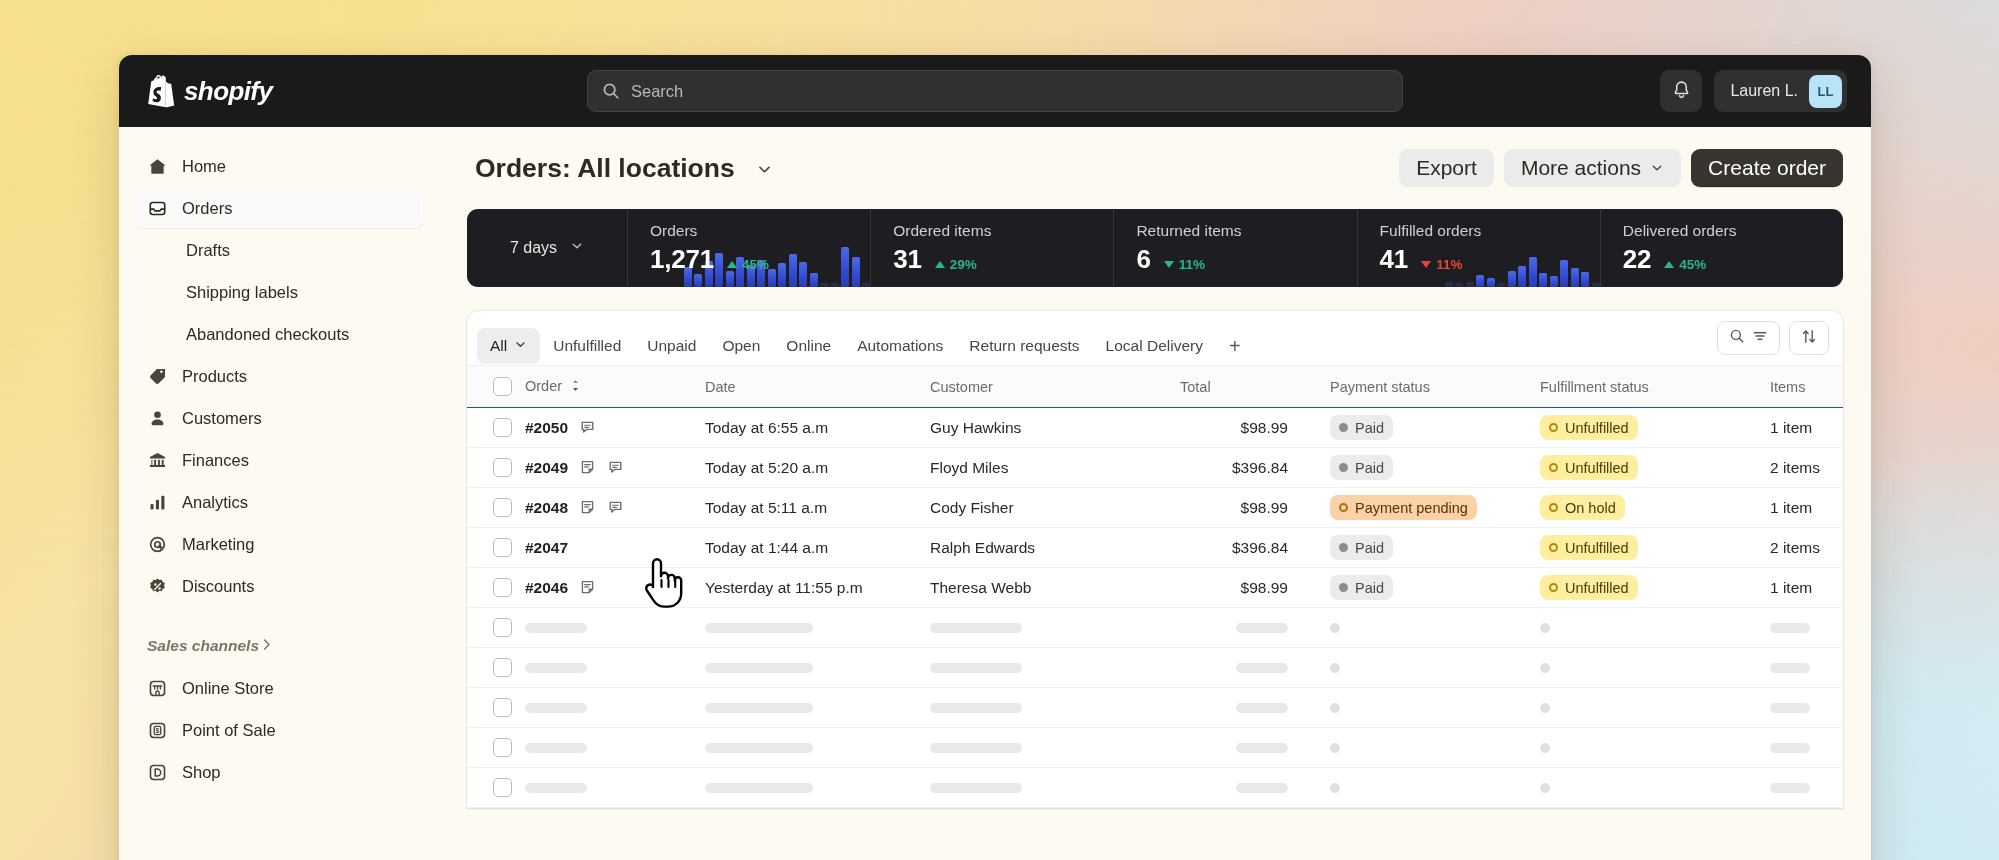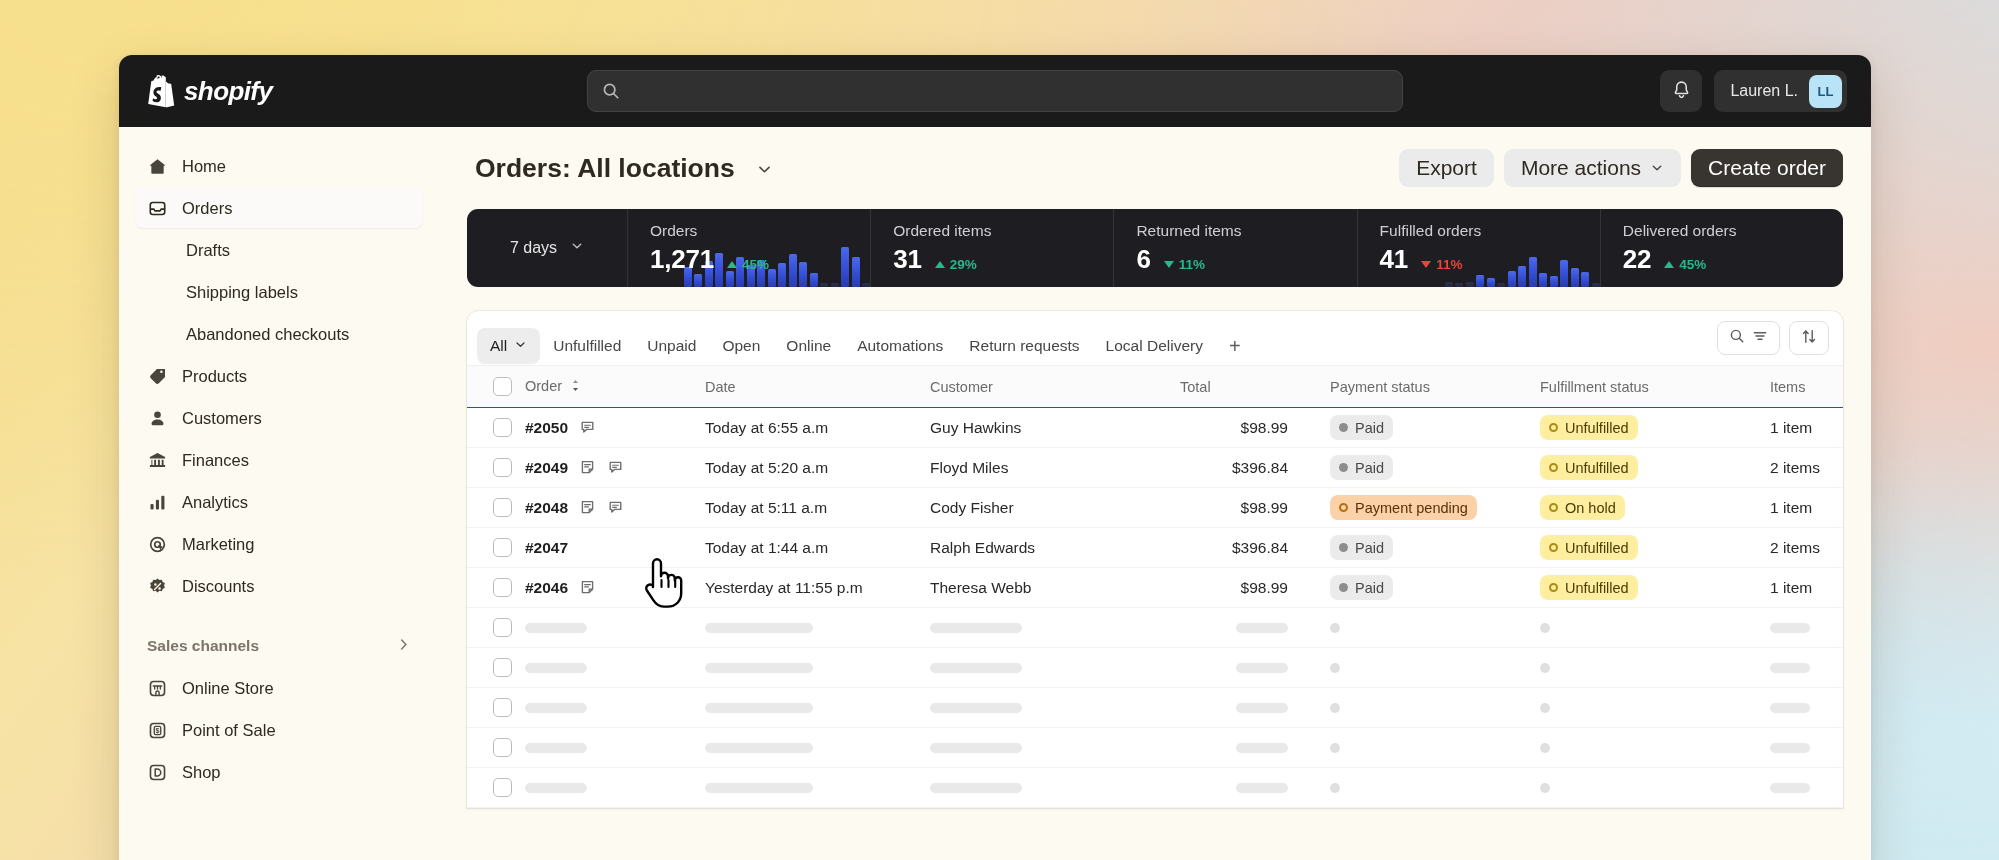--- a/index.html
+++ b/index.html
@@ -85,23 +85,24 @@
     height: 40px; border-radius: 8px;
     display: flex; align-items: center; gap: 14px;
     padding: 0 12px; cursor: pointer;
     color: #2f2a20; font-size: 16.5px;
     margin-bottom: 2px;
   }
   .nav-item.active { background: #fbfaf8; box-shadow: 0 1px 2px rgba(0,0,0,.06); }
   .nav-item .nav-ic { width: 21px; flex: 0 0 21px; display: flex; align-items: center; justify-content: center; }
   .nav-item.sub { padding-left: 51px; }
   .nav-section {
-    display: flex; align-items: center; justify-content: space-between;
+    display: flex; align-items: center; 
     padding: 0 12px; height: 36px; margin-top: 22px; margin-bottom: 4px;
     cursor: pointer;
+    font-style: italic;
   }
   .nav-section-label { color: #7c7468; font-size: 15.5px; font-weight: bold; }
 
   
   .main {
     flex: 1 1 auto; min-width: 0;
     padding: 0 28px 0 28px;
   }
   .page-head {
     display: flex; align-items: center;
@@ -250,20 +251,21 @@
     </div>
 
     <div class="search-wrap">
       <div class="search-box">
         <span class="ic">
           <svg width="18" height="18" viewBox="0 0 20 20">
               <circle cx="8.5" cy="8.5" r="5.8" fill="none" stroke="#b8b8b8" stroke-width="1.9"></circle>
               <line x1="12.8" y1="12.8" x2="17.5" y2="17.5" stroke="#b8b8b8" stroke-width="1.9" stroke-linecap="round"></line>
             </svg>
         </span>
+        <input class="search-input" type="text" placeholder="Search" style="">
       </div>
     </div>
 
     <div class="top-right">
       <button class="bell-btn">
         <span>
           <svg width="19" height="20" viewBox="0 0 20 21">
               <path d="M10 2.2c-3 0-5 2.2-5 5v3.2L3.6 13c-.3.5.1 1.1.7 1.1h11.4c.6 0 1-.6.7-1.1L15 10.4V7.2c0-2.8-2-5-5-5z" fill="none" stroke="#e2e2e2" stroke-width="1.6" stroke-linejoin="round"></path>
               <path d="M7.9 16.6c.3 1 1.1 1.7 2.1 1.7s1.8-.7 2.1-1.7" fill="none" stroke="#e2e2e2" stroke-width="1.6" stroke-linecap="round"></path>
             </svg>

